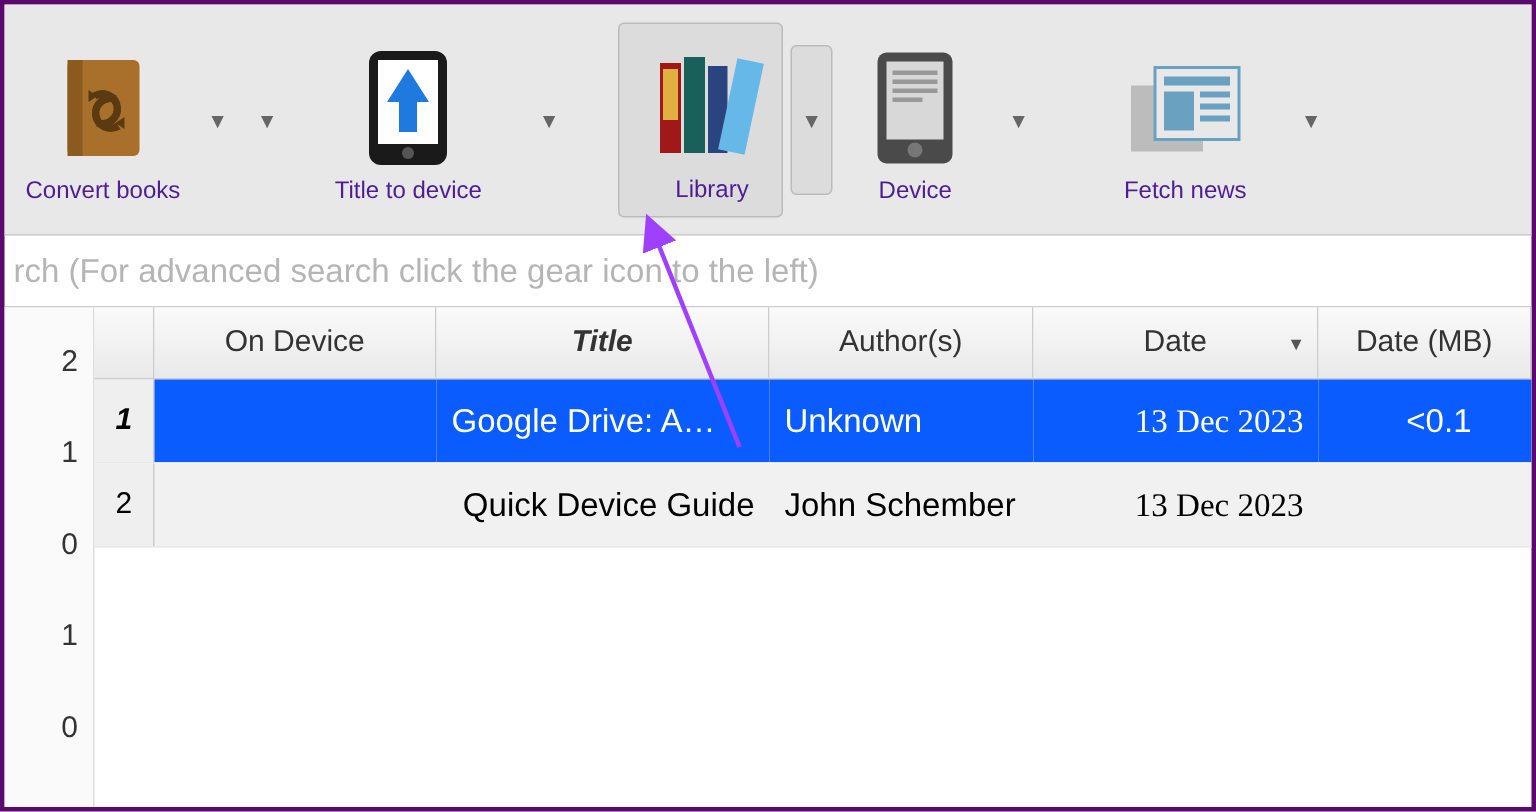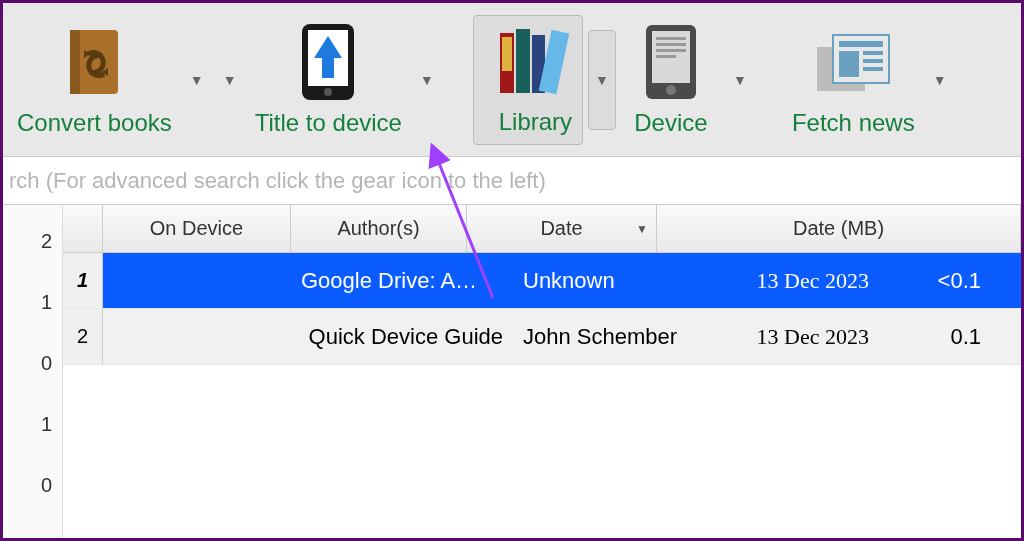--- a/index.html
+++ b/index.html
@@ -38,22 +38,22 @@
     border: 1px solid #bbb;
     padding-left: 21px;
   }
   .tool-icon {
     height: 78px;
     display:flex;
     align-items:center;
     justify-content:center;
   }
   .tool-label {
-    font-size: 24px;
-    color: #15803d;
+    font-size: 16px;
+    color: #4c1d95;
     margin-top:8px;
   }
   .dropdown-arrow {
     width: 28px;
     height: 100px;
     display:flex;
     align-items:center;
     justify-content:center;
     border-radius:4px;
   }
@@ -265,20 +265,21 @@
     <span>2</span>
     <span>1</span>
     <span>0</span>
     <span>1</span>
     <span>0</span>
   </div>
   <div class="grid-area">
     <div class="grid-header">
       <div class="hcell rownum"></div>
       <div class="hcell device">On Device</div>
+      <div class="hcell title">Title</div>
       <div class="hcell author">Author(s)</div>
       <div class="hcell date">
         <span>Date</span>
         <span class="sort-ind">▼</span>
       </div>
       <div class="hcell size">Date (MB)</div>
     </div>
     <div class="grid-body">
       <div class="row selected">
         <div class="cell rnum">1</div>
@@ -287,21 +288,20 @@
         <div class="cell author">Unknown</div>
         <div class="cell date">13 Dec 2023</div>
         <div class="cell size">&lt;0.1</div>
       </div>
       <div class="row alt">
         <div class="cell rnum">2</div>
         <div class="cell device"></div>
         <div class="cell title" style="justify-content:flex-end">Quick Device Guide</div>
         <div class="cell author">John Schember</div>
         <div class="cell date">13 Dec 2023</div>
-        <div class="cell size">0.1</div>
       </div>
     </div>
   </div>
 </div>
 
 <svg class="arrow-annotation" width="100" height="170">
   <defs>
     <marker id="ah" markerWidth="8" markerHeight="8" refX="6" refY="4" orient="auto">
       <path d="M0,0 L8,4 L0,8 Z" fill="#a040ff"></path>
     </marker>

